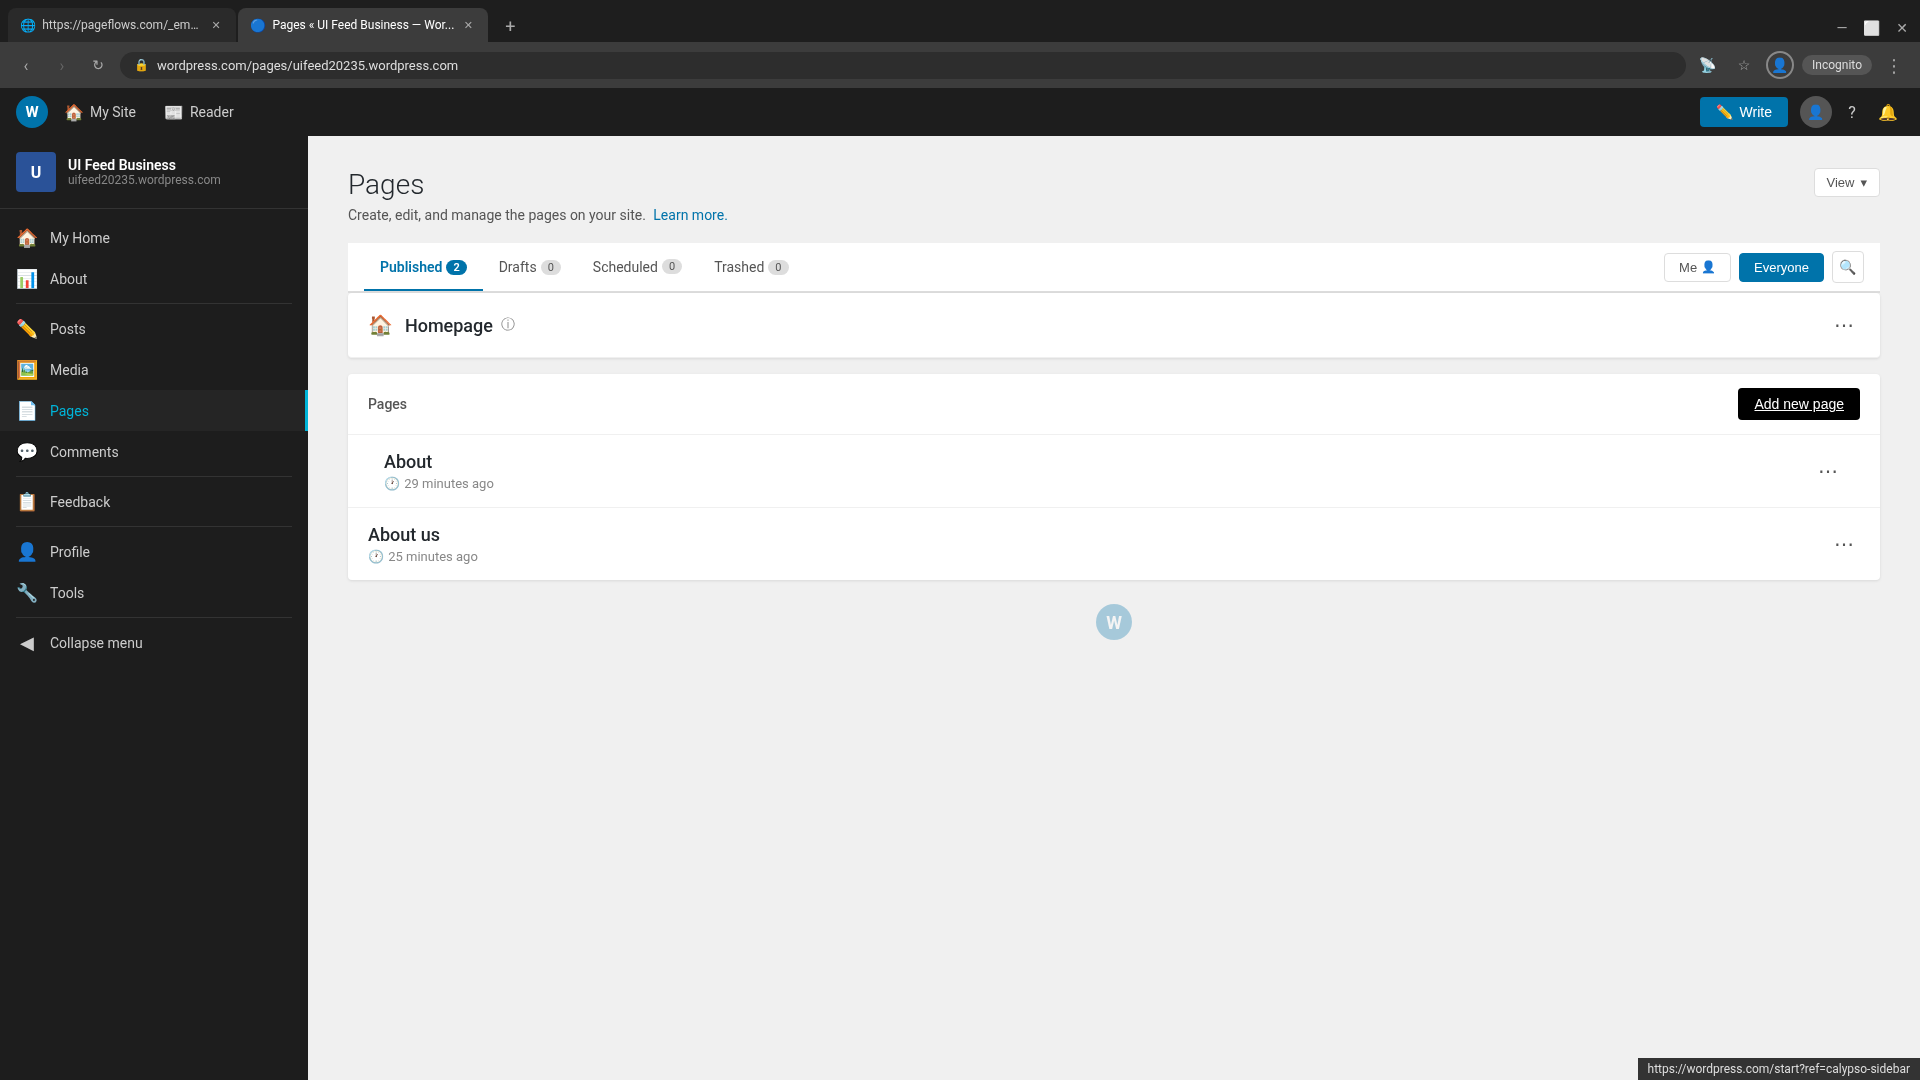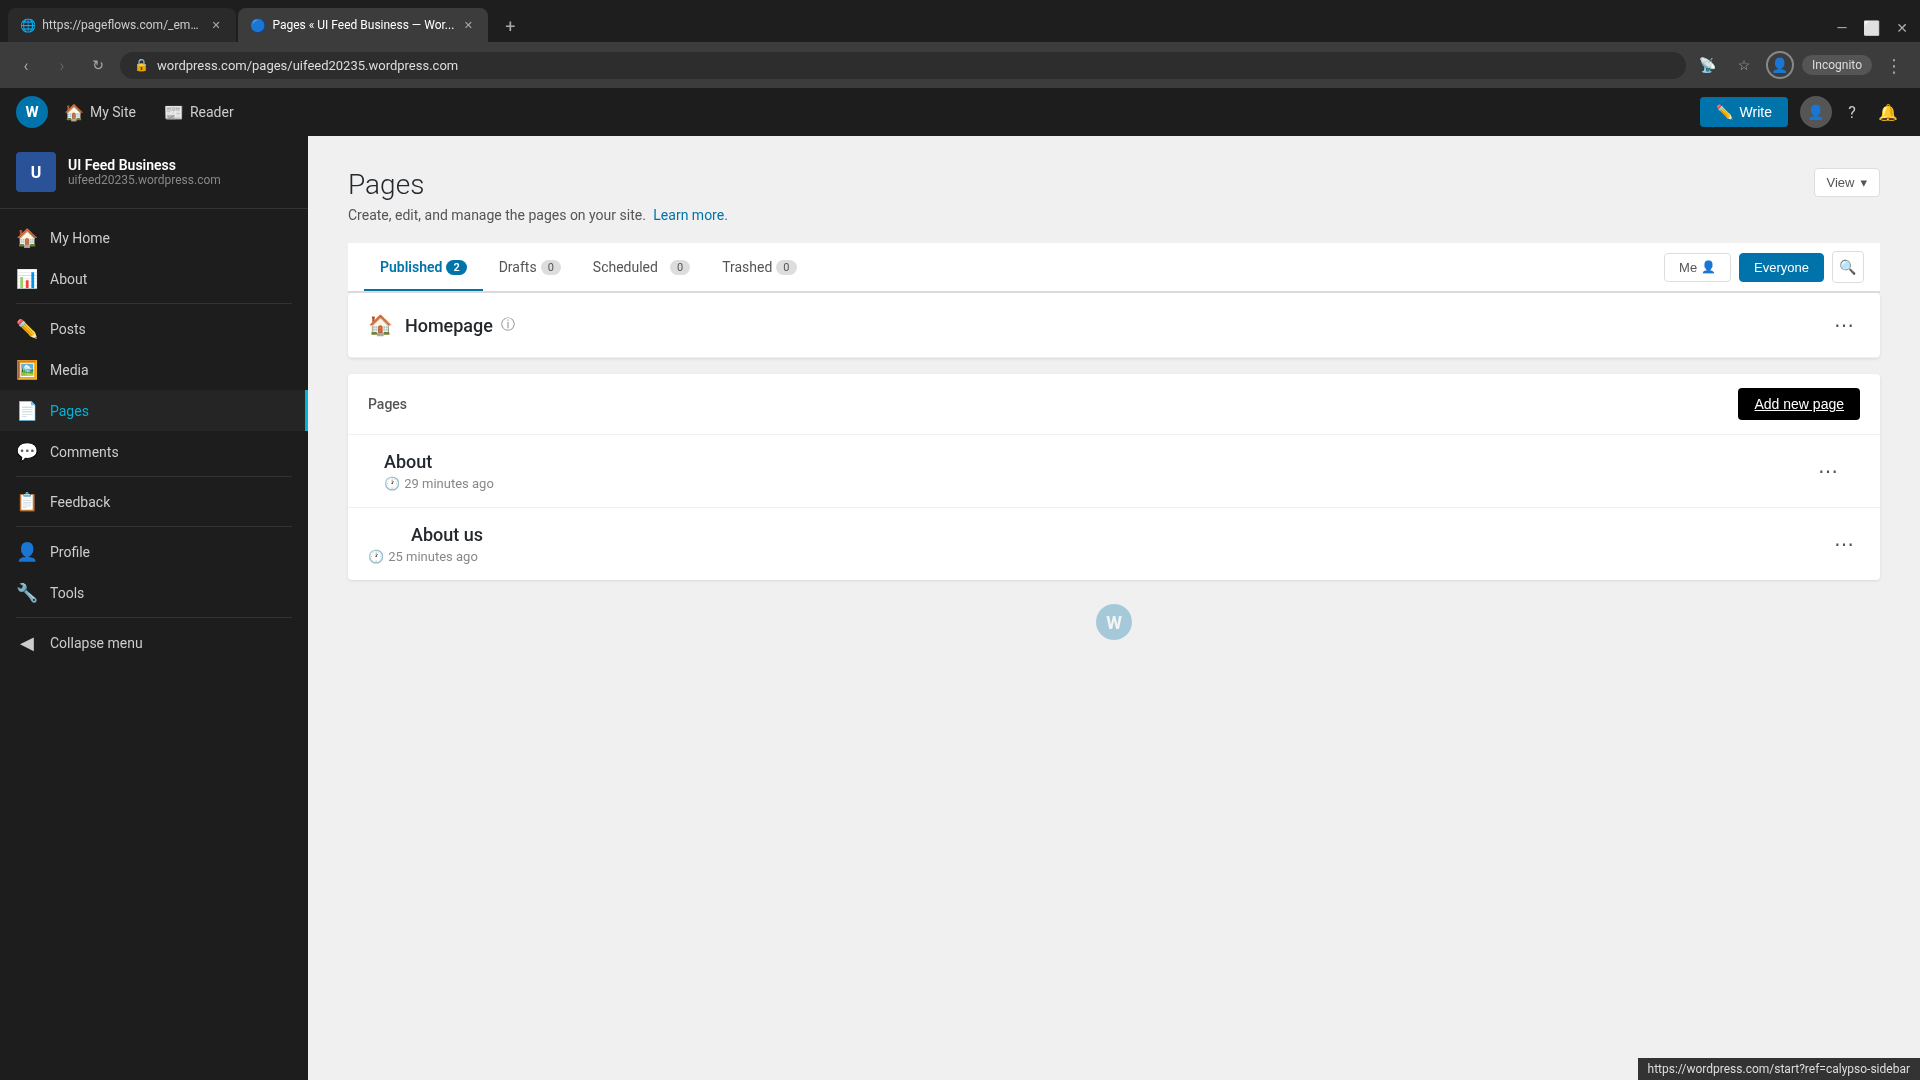--- a/index.html
+++ b/index.html
@@ -156,21 +156,21 @@
     <div style="display:flex;align-items:center;border-bottom:2px solid #ddd;margin:20px 0 0 0;background:white;padding:0 16px;justify-content:space-between;">
       <div style="display:flex;">
         <div style="padding:14px 16px;font-size:14px;color:#0073aa;cursor:pointer;border-bottom:2px solid #0073aa;margin-bottom:-2px;font-weight:600;display:flex;align-items:center;gap:4px;">
           <span>Published</span>
           <span style="display:inline-block;background:#0073aa;color:white;border-radius:10px;padding:1px 7px;font-size:11px;">2</span>
         </div>
         <div style="padding:14px 16px;font-size:14px;color:#555;cursor:pointer;border-bottom:2px solid transparent;margin-bottom:-2px;display:flex;align-items:center;gap:4px;">
           <span>Drafts</span>
           <span style="display:inline-block;background:#ddd;border-radius:10px;padding:1px 7px;font-size:11px;">0</span>
         </div>
-        <div style="padding:14px 16px;font-size:14px;color:#555;cursor:pointer;border-bottom:2px solid transparent;margin-bottom:-2px;display:flex;align-items:center;gap:12px;">
+        <div style="padding:14px 16px;font-size:14px;color:#555;cursor:pointer;border-bottom:2px solid transparent;margin-bottom:-2px;display:flex;align-items:flex-start;gap:4px;">
           <span>Scheduled</span>
           <span style="display:inline-block;background:#ddd;border-radius:10px;padding:1px 7px;font-size:11px;">0</span>
         </div>
         <div style="padding:14px 16px;font-size:14px;color:#555;cursor:pointer;border-bottom:2px solid transparent;margin-bottom:-2px;display:flex;align-items:flex-end;gap:4px;">
           <span>Trashed</span>
           <span style="display:inline-block;background:#ddd;border-radius:10px;padding:1px 7px;font-size:11px;">0</span>
         </div>
       </div>
       <div style="display:flex;align-items:center;gap:8px;padding:8px 0;">
         <button style="padding:6px 14px;border:1px solid #ddd;border-radius:4px;background:white;font-size:13px;color:#555;cursor:pointer;display:flex;align-items:center;gap:4px;">
@@ -207,21 +207,21 @@
           <div style="display:flex;align-items:center;gap:4px;font-size:13px;color:#888;margin-top:4px;">
             <span>🕐</span>
             <span>29 minutes ago</span>
           </div>
         </div>
         <div style="width:32px;height:32px;border-radius:4px;display:flex;align-items:center;justify-content:center;cursor:pointer;color:#555;font-size:20px;">⋯</div>
       </div>
 
       <div style="display:flex;align-items:center;padding:16px 20px;cursor:pointer;">
         <div style="flex:1;">
-          <div style="font-size:18px;font-weight:500;color:#23282d;margin-left:43px;">About us</div>
+          <div style="font-size:18px;font-weight:500;color:#23282d;">About us</div>
           <div style="display:flex;align-items:center;gap:4px;font-size:13px;color:#888;margin-top:4px;">
             <span>🕐</span>
             <span>25 minutes ago</span>
           </div>
         </div>
         <div style="width:32px;height:32px;border-radius:4px;display:flex;align-items:center;justify-content:center;cursor:pointer;color:#555;font-size:20px;">⋯</div>
       </div>
     </div>
 
     <div style="display:flex;justify-content:center;padding:24px;">

